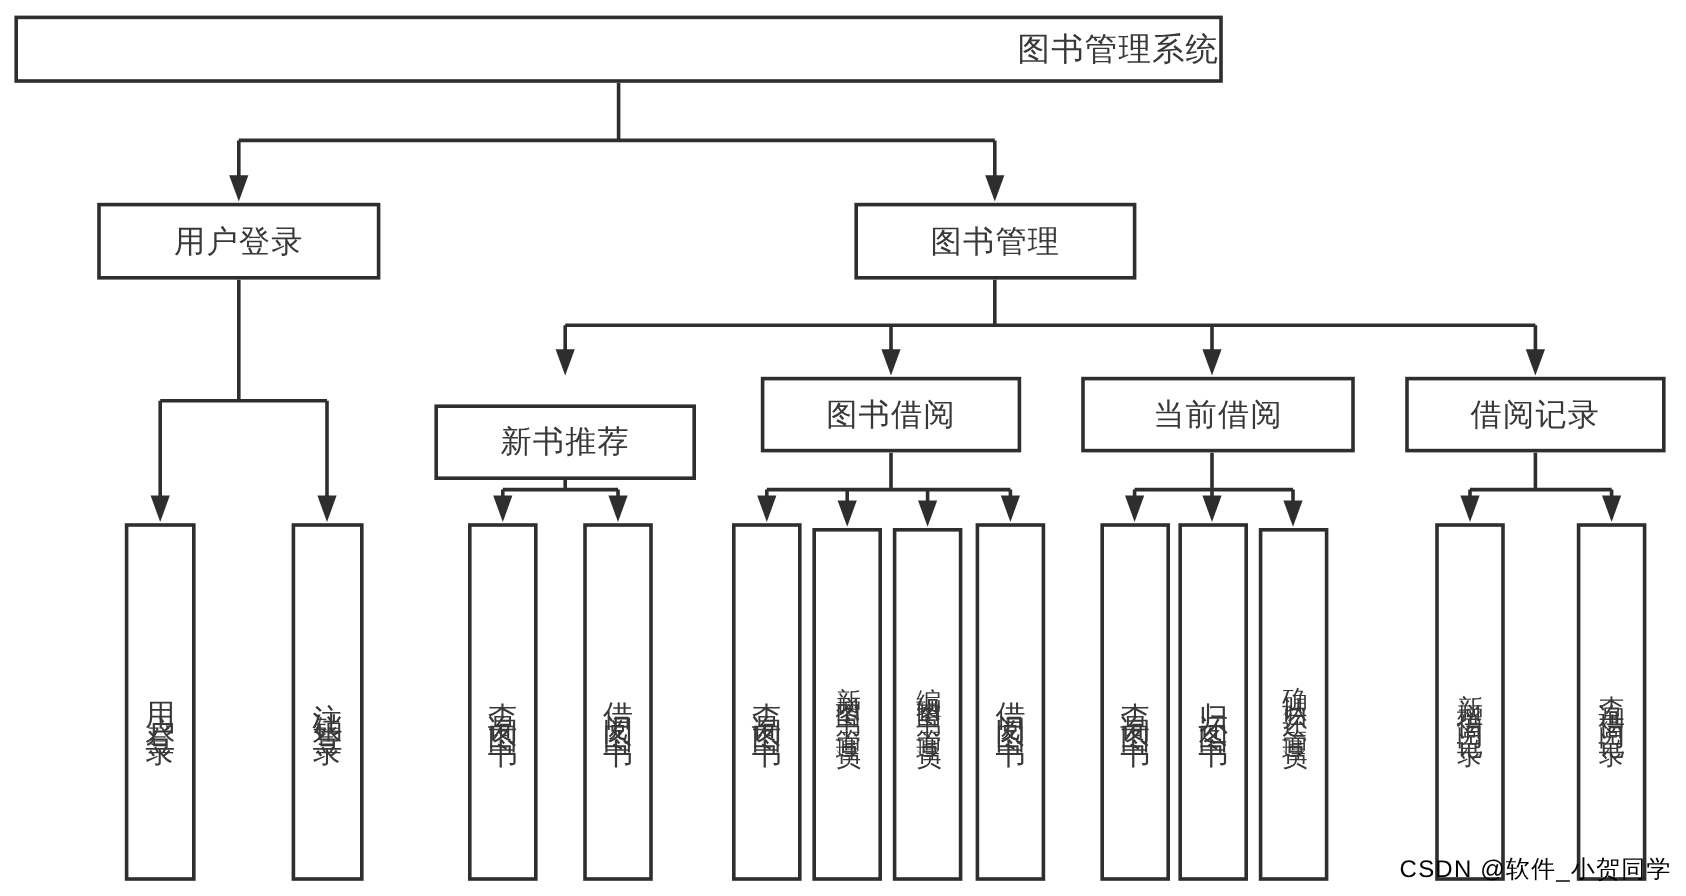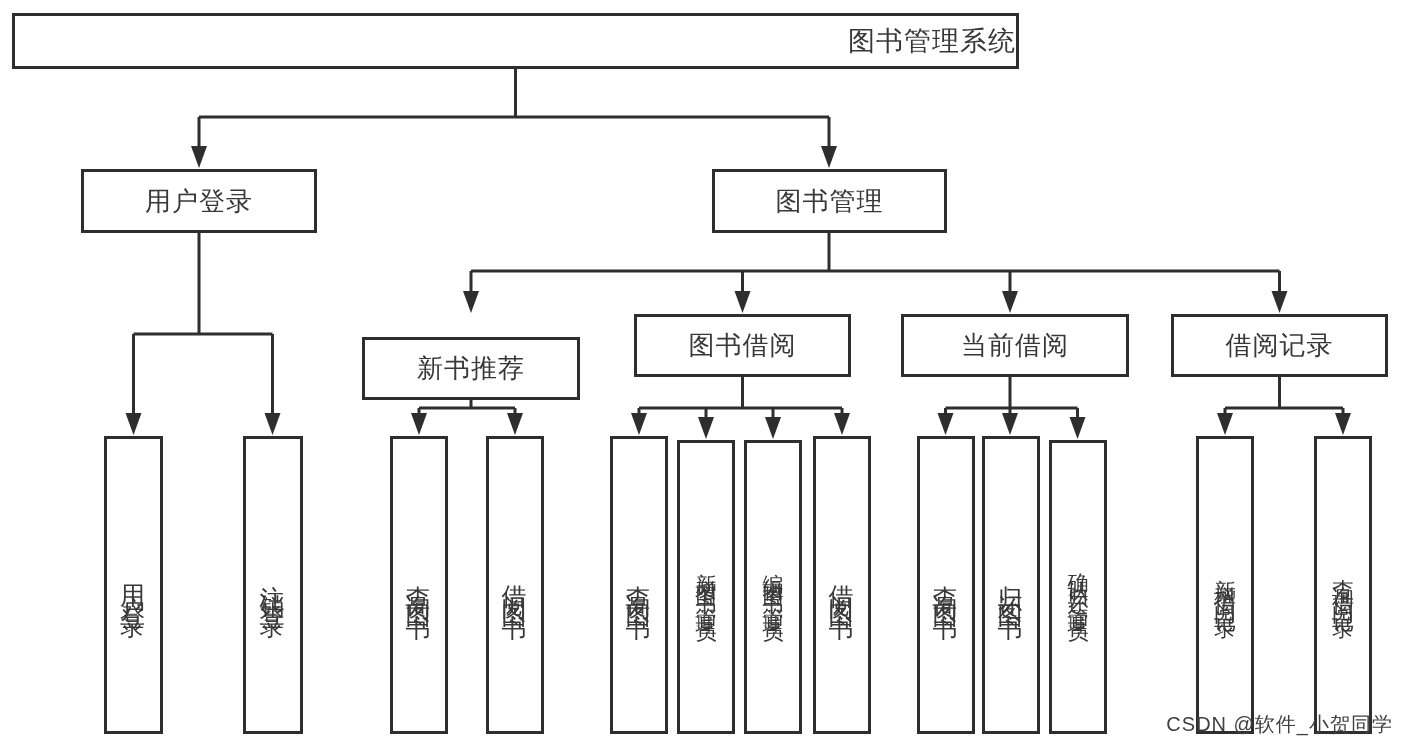--- a/index.html
+++ b/index.html
@@ -36,21 +36,21 @@
     white-space: nowrap;
   }
   .v4 { font-size: 25px; letter-spacing: 10px; }
   .v6 { font-size: 22px; letter-spacing: 8px; }
   .v9 { font-size: 21px; letter-spacing: 7px; }
   .watermark {
     position: absolute;
     right: 12px;
     bottom: 9px;
     font-size: 20px;
-    color: #404040;
+    color: #000000;
     letter-spacing: 1px;
     z-index: 3;
     white-space: nowrap;
   }
 </style>
 </head>
 <body>
 
 <div id="canvas">
 

